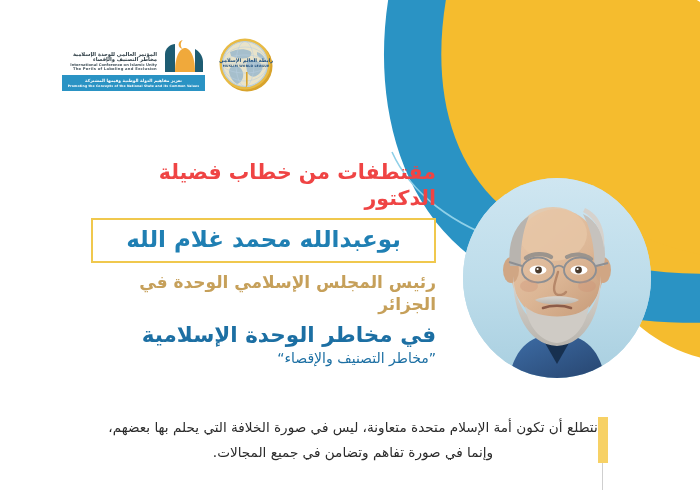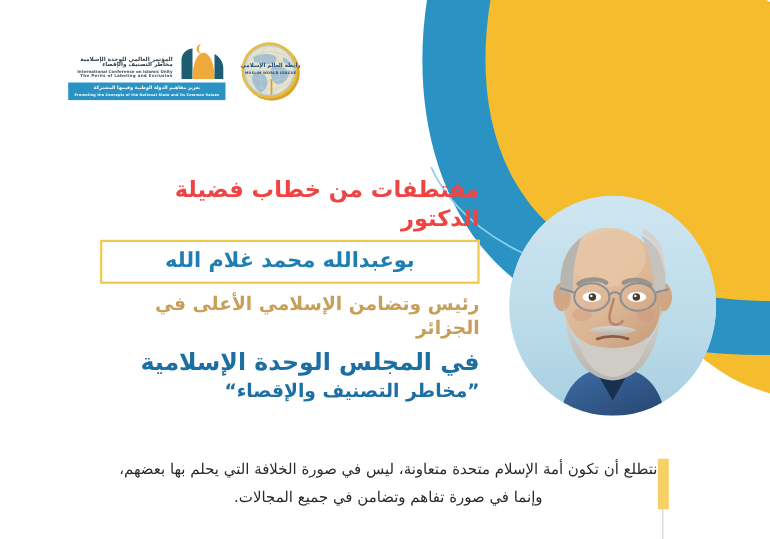--- a/index.html
+++ b/index.html
@@ -27,24 +27,24 @@
   .conf-blue-en{font-size:3.1px;color:#ffffff;font-weight:700;white-space:nowrap;margin-top:1px;letter-spacing:.15px;}
 
   .mwl-logo{width:58px;height:58px;position:relative;margin-top:-2px;}
   .mwl-ar{position:absolute;left:0;right:0;top:21px;text-align:center;font-size:5px;color:#1b4d7e;font-weight:700;white-space:nowrap;}
   .mwl-en{position:absolute;left:0;right:0;top:27.5px;text-align:center;font-size:3.1px;color:#1b4d7e;font-weight:700;white-space:nowrap;letter-spacing:.2px;}
 
   
   .main-text{position:absolute;right:264px;top:160px;width:345px;text-align:right;direction:rtl;}
   .line-gold-1{font-size:20.5px;color:#ef4444;font-weight:600;line-height:1.25;letter-spacing:.2px;}
   .name-box{margin-top:7px;border:2.5px solid #f0c84d;background:#ffffff;padding:7px 10px 8px 10px;text-align:center;}
-  .name-text{font-size:19px;color:#1f7fb3;font-weight:800;line-height:1.1;white-space:nowrap;}
+  .name-text{font-size:23px;color:#1f7fb3;font-weight:800;line-height:1.1;white-space:nowrap;}
   .line-gold-2{margin-top:8px;font-size:17px;color:#c6a05a;font-weight:600;line-height:1.3;}
   .line-blue-1{margin-top:6px;font-size:21.5px;color:#1c6fa3;font-weight:800;line-height:1.32;}
-  .line-blue-2{font-size:17px;color:#1c6fa3;font-weight:700;line-height:1.32;}
+  .line-blue-2{font-size:14px;color:#1c6fa3;font-weight:400;line-height:1.32;}
 
   
   .portrait-wrap{position:absolute;left:463px;top:178px;width:188px;height:200px;}
   .portrait-circle{position:absolute;inset:0;border-radius:50%;overflow:hidden;background:#bcdcea;}
   .portrait-art{position:absolute;inset:0;}
 
   
   .quote-block{position:absolute;right:92px;top:415px;width:510px;direction:rtl;text-align:center;}
   .quote-text{font-size:13.6px;line-height:1.85;color:#2b2b2b;font-weight:500;}
   .quote-bar{position:absolute;left:598px;top:417px;width:10px;height:46px;background:#f7d165;}
@@ -200,22 +200,22 @@
         <ellipse cx="124" cy="108" rx="9" ry="6" fill="#cf9275" opacity="0.35"></ellipse>
       </svg>
     </div>
   </div>
 
   <div class="main-text">
     <div class="line-gold-1">مقتطفات من خطاب فضيلة الدكتور</div>
     <div class="name-box">
       <div class="name-text">بوعبدالله محمد غلام الله</div>
     </div>
-    <div class="line-gold-2">رئيس وتضامن الإسلامي الأعلى في الجزائر</div>
-    <div class="line-blue-1">في المجلس الوحدة الإسلامية</div>
+    <div class="line-gold-2">رئيس المجلس الإسلامي الوحدة في الجزائر</div>
+    <div class="line-blue-1">في مخاطر الوحدة الإسلامية</div>
     <div class="line-blue-2">”مخاطر التصنيف والإقصاء“</div>
   </div>
 
   <div class="quote-bar"></div>
   <div class="quote-rule"></div>
   <div class="quote-block">
     <div class="quote-text">نتطلع أن تكون أمة الإسلام متحدة متعاونة، ليس في صورة الخلافة التي يحلم بها بعضهم، وإنما في صورة تفاهم وتضامن في جميع المجالات.</div>
   </div>
 
 </div>

